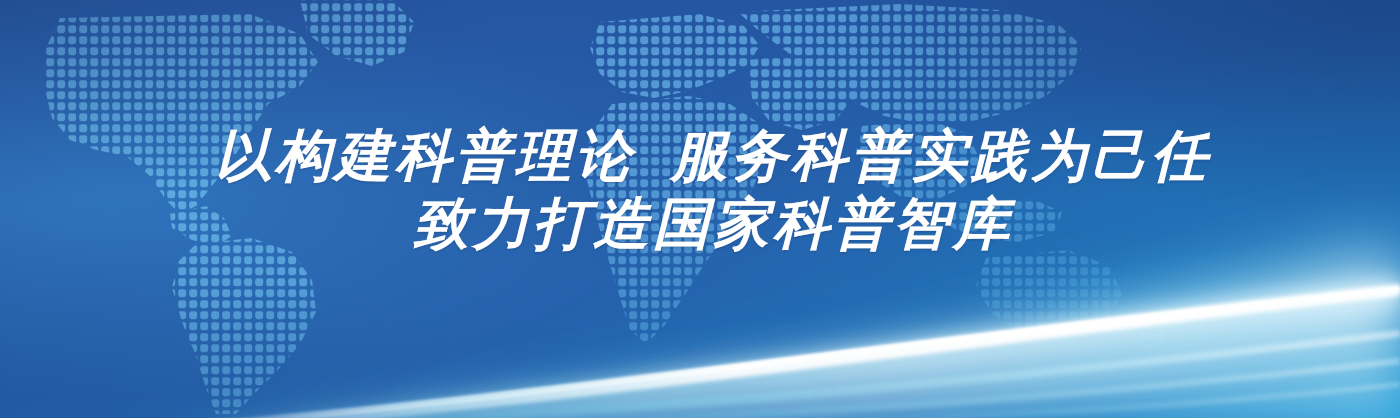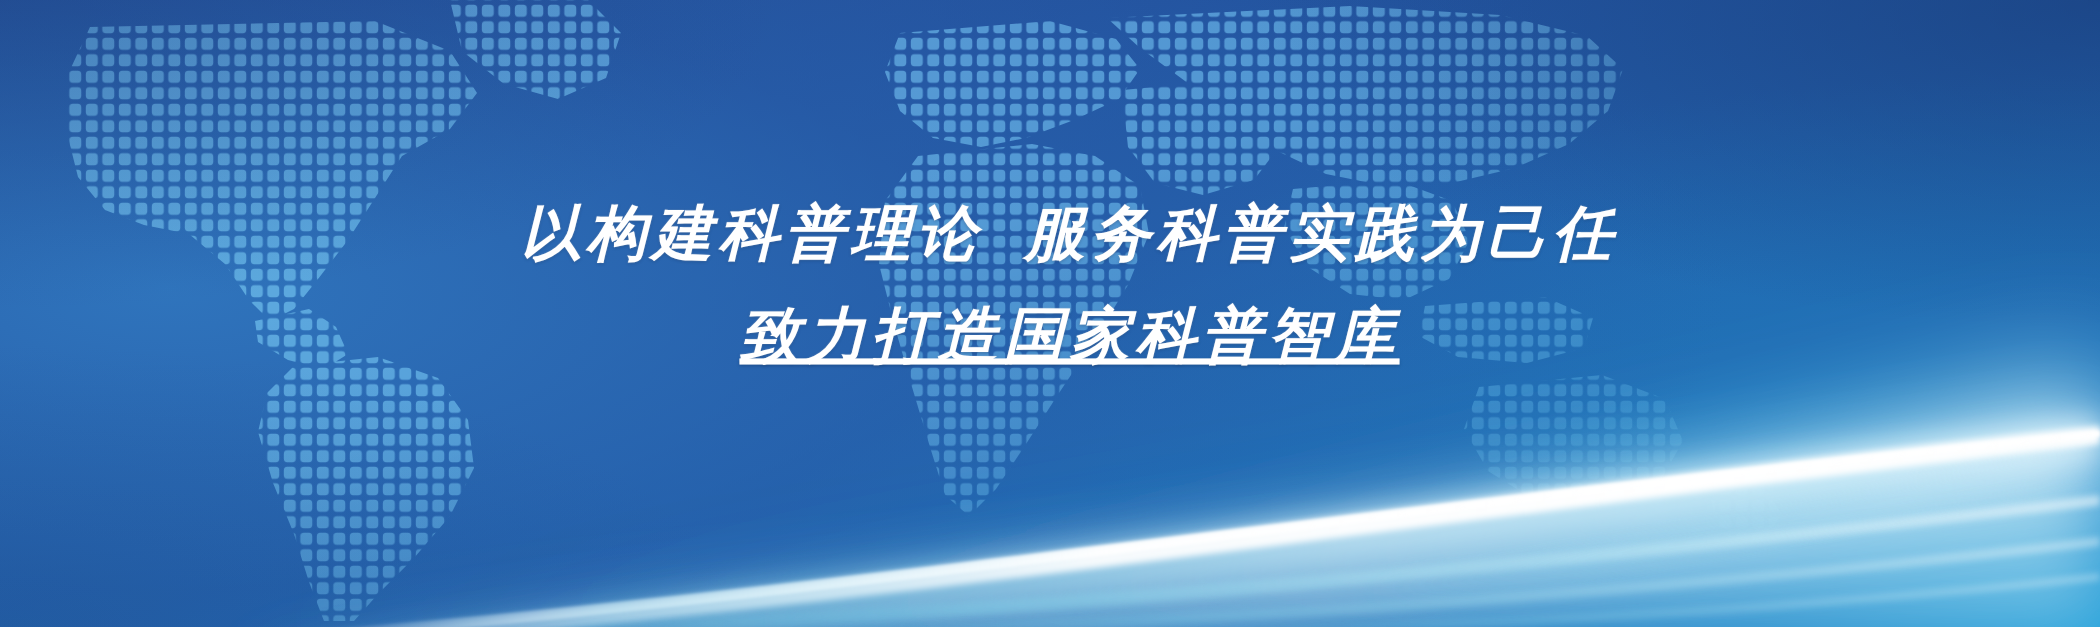--- a/index.html
+++ b/index.html
@@ -62,31 +62,31 @@
     top: 122px;
     text-align: center;
     color: #ffffff;
   }
   .hl-line {
     display: block;
     color: #ffffff;
     font-family: "Liberation Serif", "DejaVu Serif", serif;
     font-weight: 700;
     font-style: italic;
-    font-size: 40px;
+    font-size: 56px;
     line-height: 68px;
     letter-spacing: 4px;
     white-space: pre;
     text-shadow:
       0 1px 2px rgba(14,44,92,0.38),
       0 0 1px rgba(255,255,255,0.55);
     margin-left: 20px;
   }
   #hl-line-1 { padding-left: 6px; }
-  #hl-line-2 { padding-left: 6px; text-decoration: underline; }
+  #hl-line-2 { padding-left: 6px; }
 </style>
 </head>
 <body>
 
 <div id="banner">
 
   <div class="layer" id="base-gradient"></div>
 
   <div class="layer" id="dotmap">
     <svg viewBox="0 0 1400 418" xmlns="http://www.w3.org/2000/svg" aria-hidden="true">

